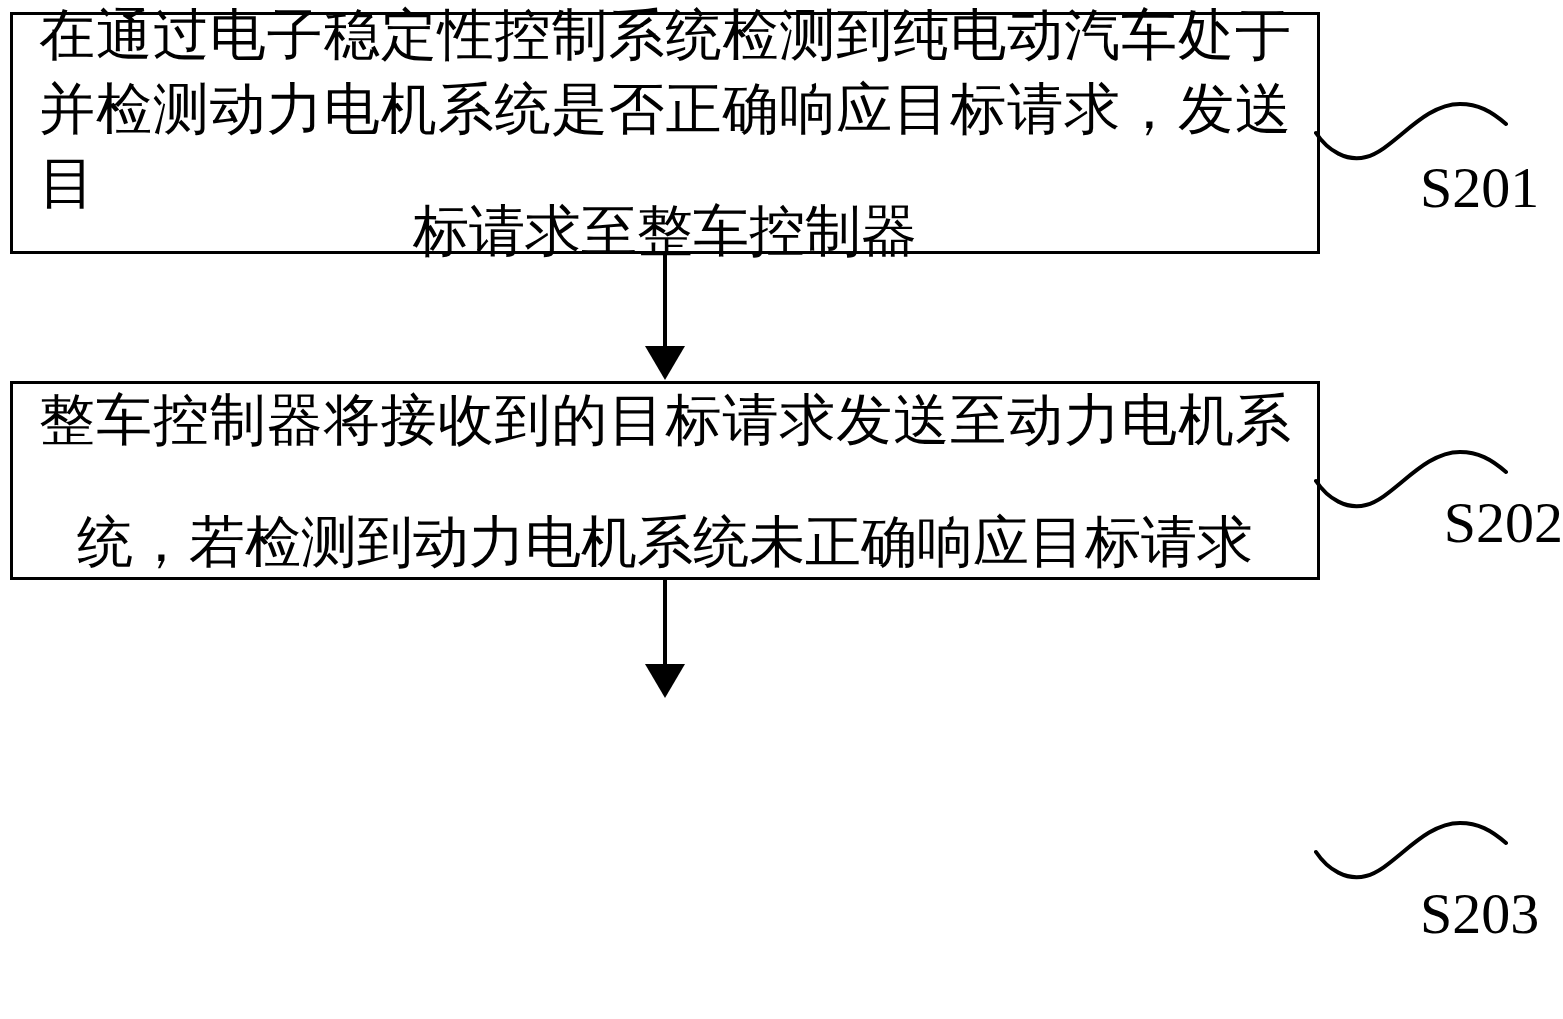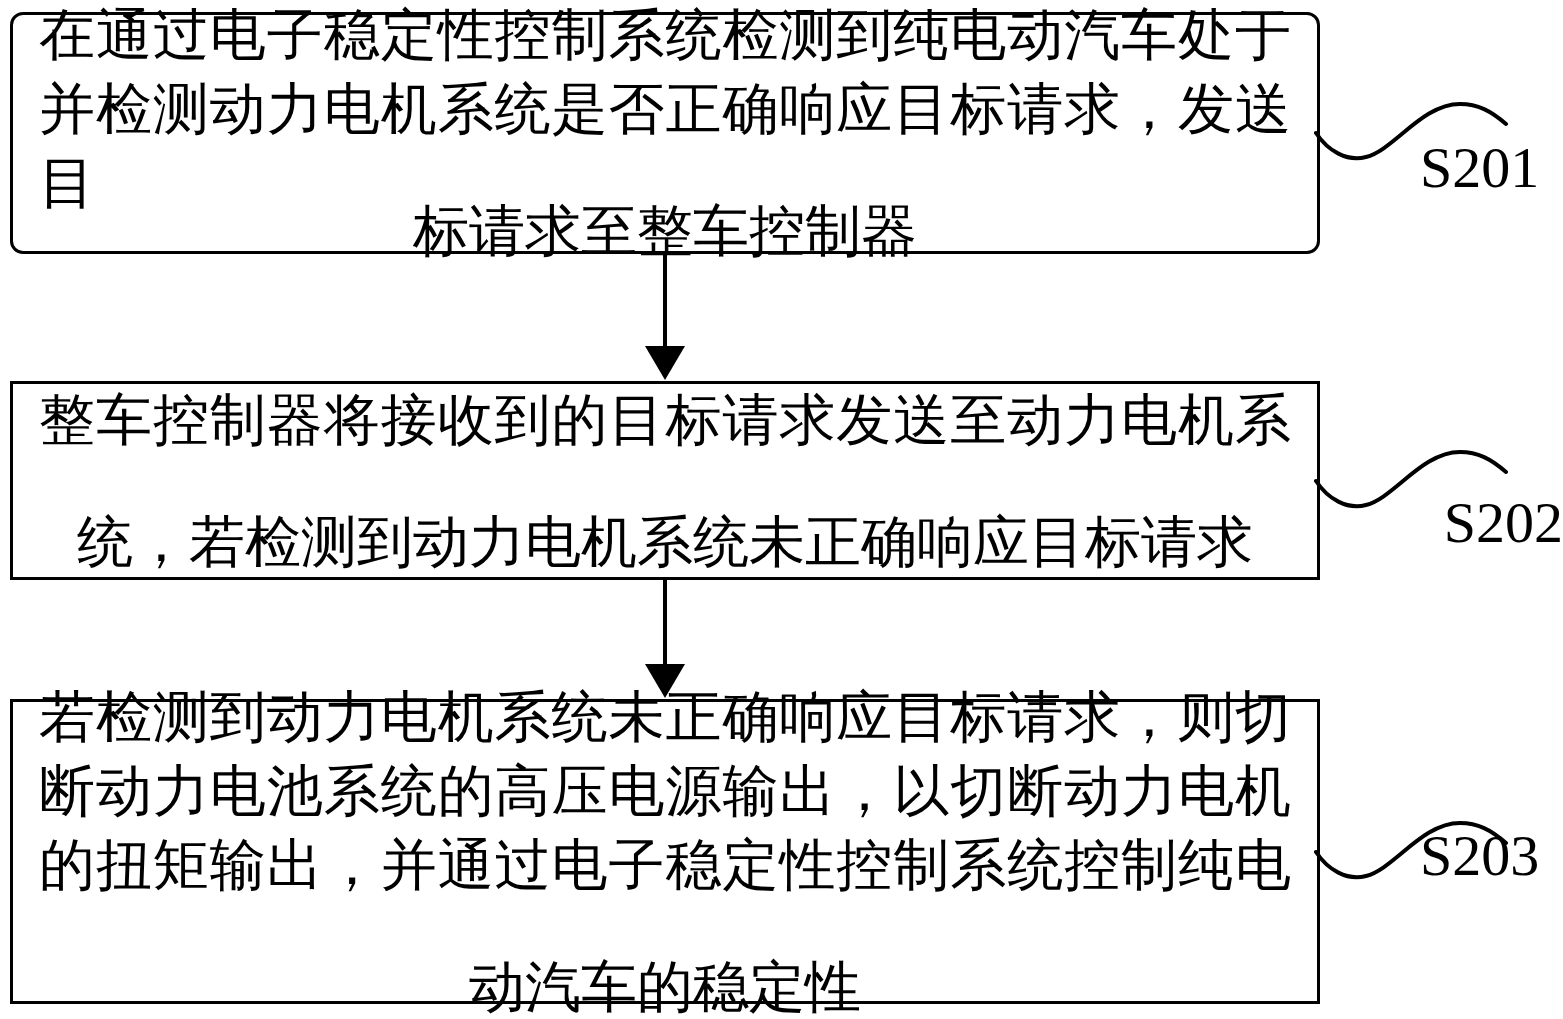--- a/index.html
+++ b/index.html
@@ -25,21 +25,21 @@
     font-size: 56px;
   }
   .box .ln {
     height: 74px;
     line-height: 74px;
     padding: 0 26px;
   }
   .ln.justify { text-align: justify; text-align-last: justify; }
   .ln.center  { text-align: center; margin-top: 48px; }
 
-  #box1 { top: 12px;  height: 242px; border-radius: 13px; }
+  #box1 { top: 12px;  height: 242px; }
   #box2 { top: 381px; height: 199px; }
   #box3 { top: 699px; height: 305px; }
 
   .vline {
     position: absolute;
     width: 4px;
     background: #000000;
   }
   #arrow1-line { left: 663px; top: 253px; height: 95px; }
   #arrow2-line { left: 663px; top: 580px; height: 86px; }
@@ -65,23 +65,23 @@
   #squiggle3 { top: 815px; }
 
   .step-label {
     position: absolute;
     left: 1420px;
     width: 143px;
     font-size: 58px;
     line-height: 1.1;
     white-space: nowrap;
   }
-  #label1 { top: 136px; }
+  #label1 { top: 156px; }
   #label2 { top: 491px; text-align: right; }
-  #label3 { top: 824px; }
+  #label3 { top: 882px; }
 </style>
 </head>
 <body>
 
 <div class="canvas">
 
   <div class="box" id="box1">
     <div class="ln justify">在通过电子稳定性控制系统检测到纯电动汽车处于</div>
     <div class="ln justify">并检测动力电机系统是否正确响应目标请求，发送目</div>
     <div class="ln center">标请求至整车控制器</div>
@@ -91,26 +91,20 @@
   <div class="tri" id="arrow1-head"></div>
 
   <div class="box" id="box2">
     <div class="ln justify">整车控制器将接收到的目标请求发送至动力电机系</div>
     <div class="ln center">统，若检测到动力电机系统未正确响应目标请求</div>
   </div>
 
   <div class="vline" id="arrow2-line"></div>
   <div class="tri" id="arrow2-head"></div>
 
-  <div class="box" id="box3">
-    <div class="ln justify">若检测到动力电机系统未正确响应目标请求，则切</div>
-    <div class="ln justify">断动力电池系统的高压电源输出，以切断动力电机</div>
-    <div class="ln justify">的扭矩输出，并通过电子稳定性控制系统控制纯电</div>
-    <div class="ln center">动汽车的稳定性</div>
-  </div>
 
   <svg class="squiggle" id="squiggle1" viewBox="0 0 200 74">
     <path d="M 2 37 C 14 55, 33 66, 52 61 C 80 54, 108 8, 146 8 C 164 8, 177 15, 192 28" fill="none" stroke="#000000" stroke-width="4" stroke-linecap="round"></path>
   </svg>
   <svg class="squiggle" id="squiggle2" viewBox="0 0 200 74">
     <path d="M 2 37 C 14 55, 33 66, 52 61 C 80 54, 108 8, 146 8 C 164 8, 177 15, 192 28" fill="none" stroke="#000000" stroke-width="4" stroke-linecap="round"></path>
   </svg>
   <svg class="squiggle" id="squiggle3" viewBox="0 0 200 74">
     <path d="M 2 37 C 14 55, 33 66, 52 61 C 80 54, 108 8, 146 8 C 164 8, 177 15, 192 28" fill="none" stroke="#000000" stroke-width="4" stroke-linecap="round"></path>
   </svg>

